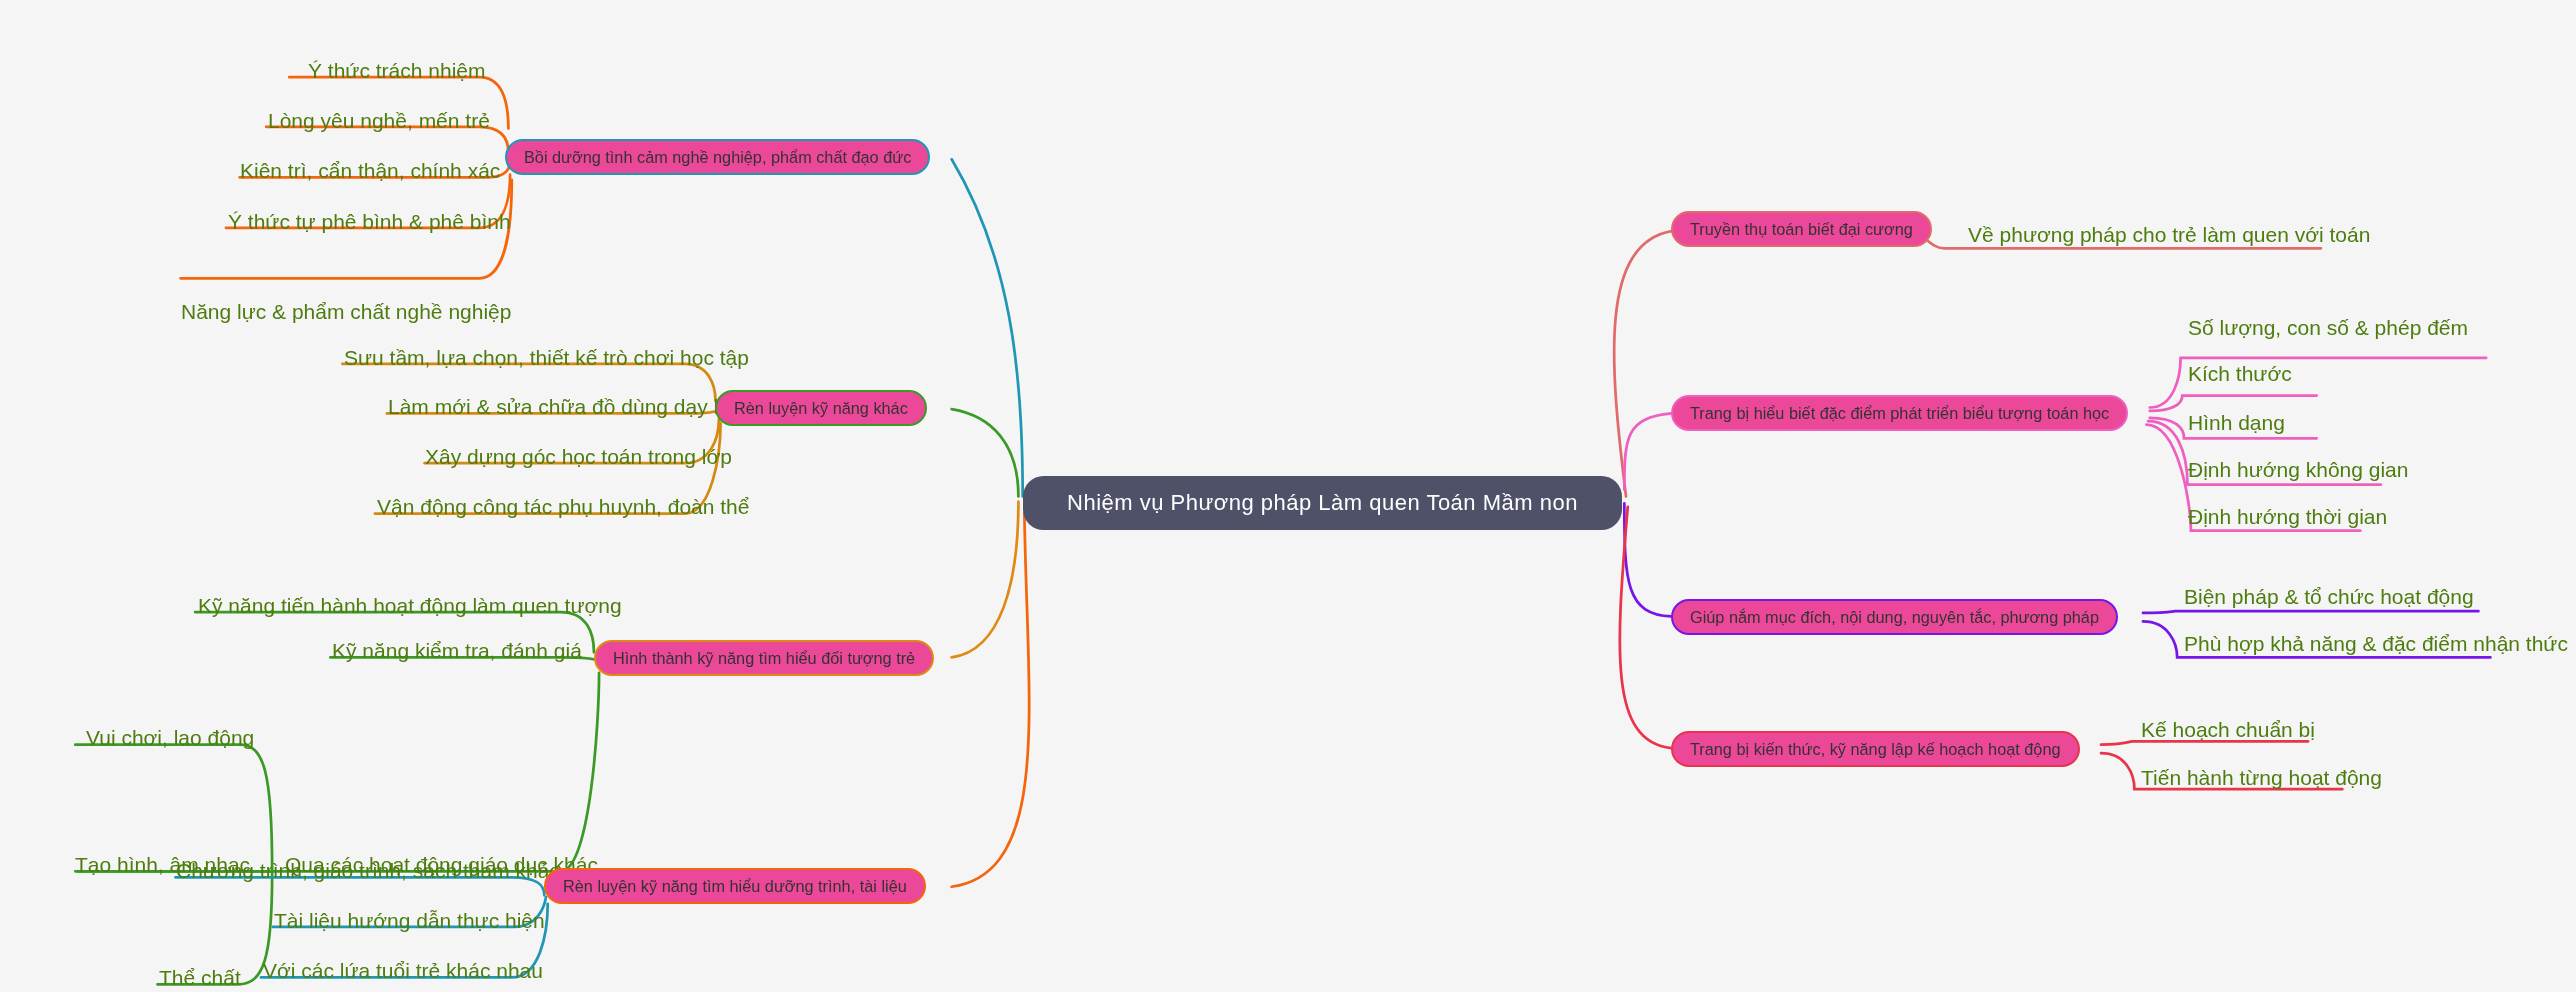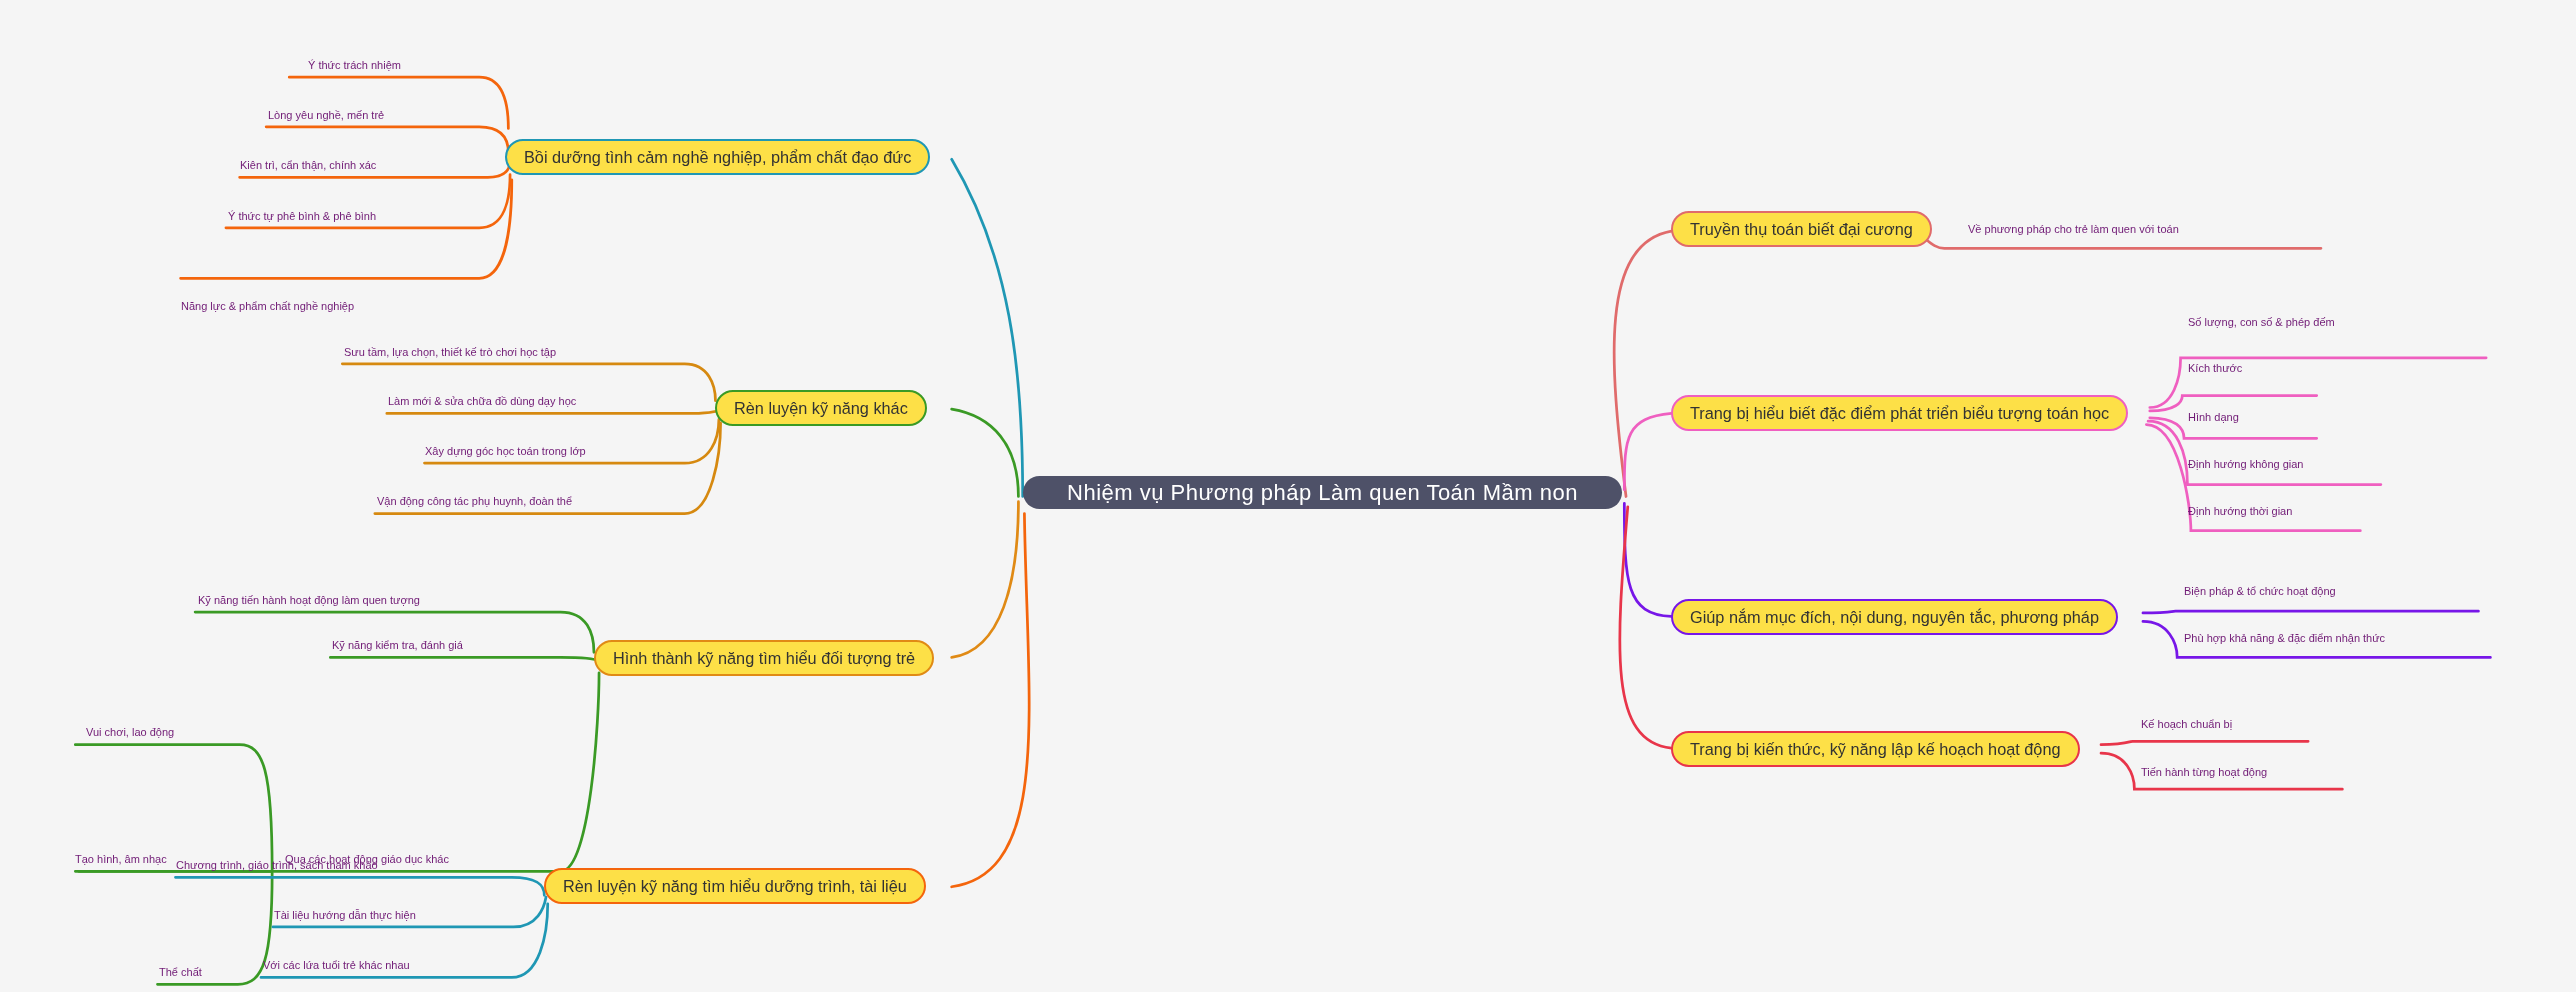--- a/index.html
+++ b/index.html
@@ -22,55 +22,55 @@
     width: 2576px;
     height: 993px;
     pointer-events: none;
   }
   
   .root-node {
     position: absolute;
     left: 1023px;
     top: 476px;
     width: 599px;
-    height: 33px;
+    height: 54px;
     background: #4e5168;
     border-radius: 20.5px;
     display: flex;
     align-items: center;
     justify-content: center;
     color: #ffffff;
     font-size: 22px;
     letter-spacing: 0.5px;
     z-index: 5;
     white-space: nowrap;
     text-align: right;
   }
   
   .node {
     position: absolute;
-    background: #fde047;
+    background: #ec4899;
     border: 2.6px solid #888;
     border-radius: 19px;
     height: 36px;
     display: flex;
     align-items: center;
     justify-content: center;
     padding: 0 17px;
     font-size: 16.3px;
     color: #333333;
     white-space: nowrap;
     box-sizing: border-box;
     z-index: 4;
   }
   
   .leaf {
     position: absolute;
-    font-size: 11px;
-    color: #701a75;
+    font-size: 21px;
+    color: #4d7c0f;
     white-space: nowrap;
     z-index: 3;
     line-height: 1;
   }
 </style>
 </head>
 <body>
 
 <div id="canvas">
 

